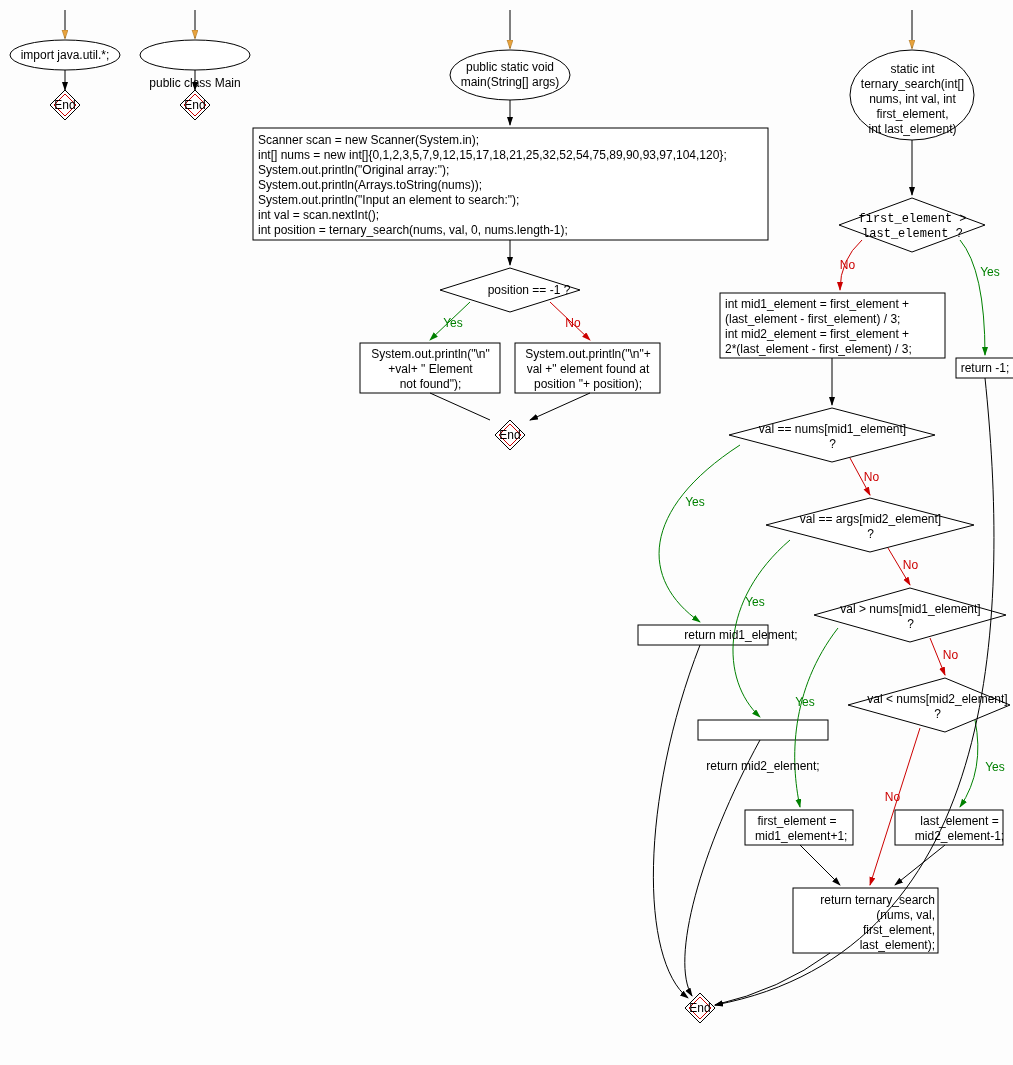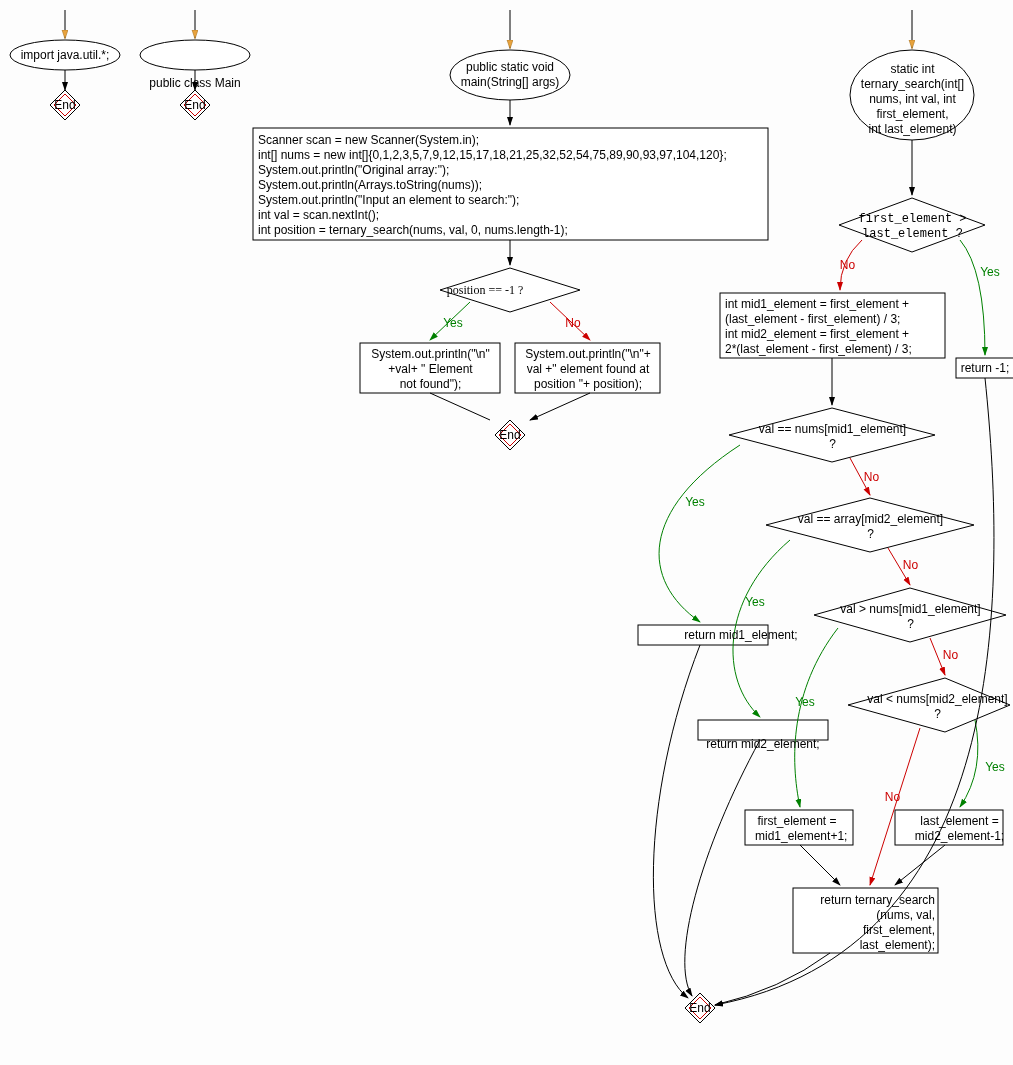--- a/index.html
+++ b/index.html
@@ -151,21 +151,21 @@
 
 <div class="node-text" style="left:450px; top:60px; width:120px;">public static void
 main(String[] args)</div>
 <div class="node-text left-align" style="left:258px; top:133px; width:505px;">Scanner scan = new Scanner(System.in);
 int[] nums = new int[]{0,1,2,3,5,7,9,12,15,17,18,21,25,32,52,54,75,89,90,93,97,104,120};
 System.out.println("Original array:");
 System.out.println(Arrays.toString(nums));
 System.out.println("Input an element to search:");
 int val = scan.nextInt();
 int position = ternary_search(nums, val, 0, nums.length-1);</div>
-<div class="node-text" style="left:420px; top:283px; width:130px;font-family:Liberation Serif, serif;">position == -1 ?</div>
+<div class="node-text" style="left:464px; top:283px; width:130px;">position == -1 ?</div>
 <div class="node-text" style="left:438px; top:316px; width:30px; color:#008000;">Yes</div>
 <div class="node-text" style="left:558px; top:316px; width:30px; color:#cc0000;">No</div>
 <div class="node-text" style="left:363px; top:347px; width:135px;">System.out.println("\n"
 +val+ " Element
 not found");</div>
 <div class="node-text" style="left:518px; top:347px; width:140px;">System.out.println("\n"+
 val +" element found at
 position "+ position);</div>
 <div class="node-text" style="left:495px; top:428px; width:30px;">End</div>
 
@@ -183,25 +183,25 @@
 (last_element - first_element) / 3;
 int mid2_element = first_element +
 2*(last_element - first_element) / 3;</div>
 
 <div class="node-text" style="left:750px; top:422px; width:165px;">val == nums[mid1_element]
 ?</div>
 <div class="node-text" style="left:680px; top:495px; width:30px; color:#008000;">Yes</div>
 <div class="node-text" style="left:859px; top:470px; width:25px; color:#cc0000;">No</div>
 <div class="node-text" style="left:640px; top:628px; width:126px;padding-left:38px;">return mid1_element;</div>
 
-<div class="node-text" style="left:788px; top:512px; width:165px;">val == array[mid2_element]
+<div class="node-text" style="left:788px; top:512px; width:165px;">val == args[mid2_element]
 ?</div>
 <div class="node-text" style="left:740px; top:595px; width:30px; color:#008000;">Yes</div>
 <div class="node-text" style="left:898px; top:558px; width:25px; color:#cc0000;">No</div>
-<div class="node-text" style="left:700px; top:737px; width:126px;">return mid2_element;</div>
+<div class="node-text" style="left:700px; top:759px; width:126px;">return mid2_element;</div>
 
 <div class="node-text" style="left:828px; top:602px; width:165px;">val &gt; nums[mid1_element]
 ?</div>
 <div class="node-text" style="left:790px; top:695px; width:30px; color:#008000;">Yes</div>
 <div class="node-text" style="left:938px; top:648px; width:25px; color:#cc0000;">No</div>
 <div class="node-text" style="left:747px; top:814px; width:84px;padding-left:8px;">first_element =
 mid1_element+1;</div>
 
 <div class="node-text" style="left:855px; top:692px; width:165px;">val &lt; nums[mid2_element]
 ?</div>

